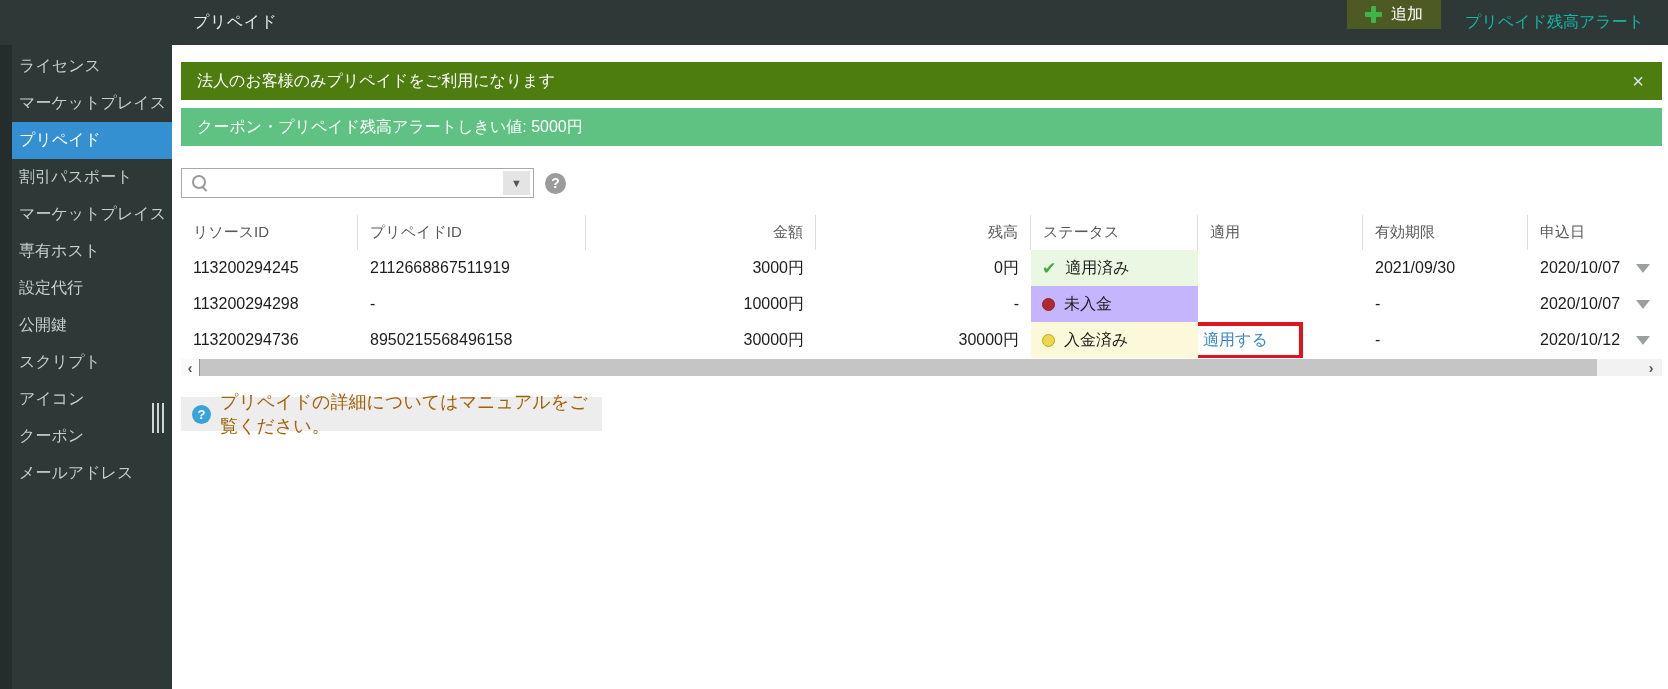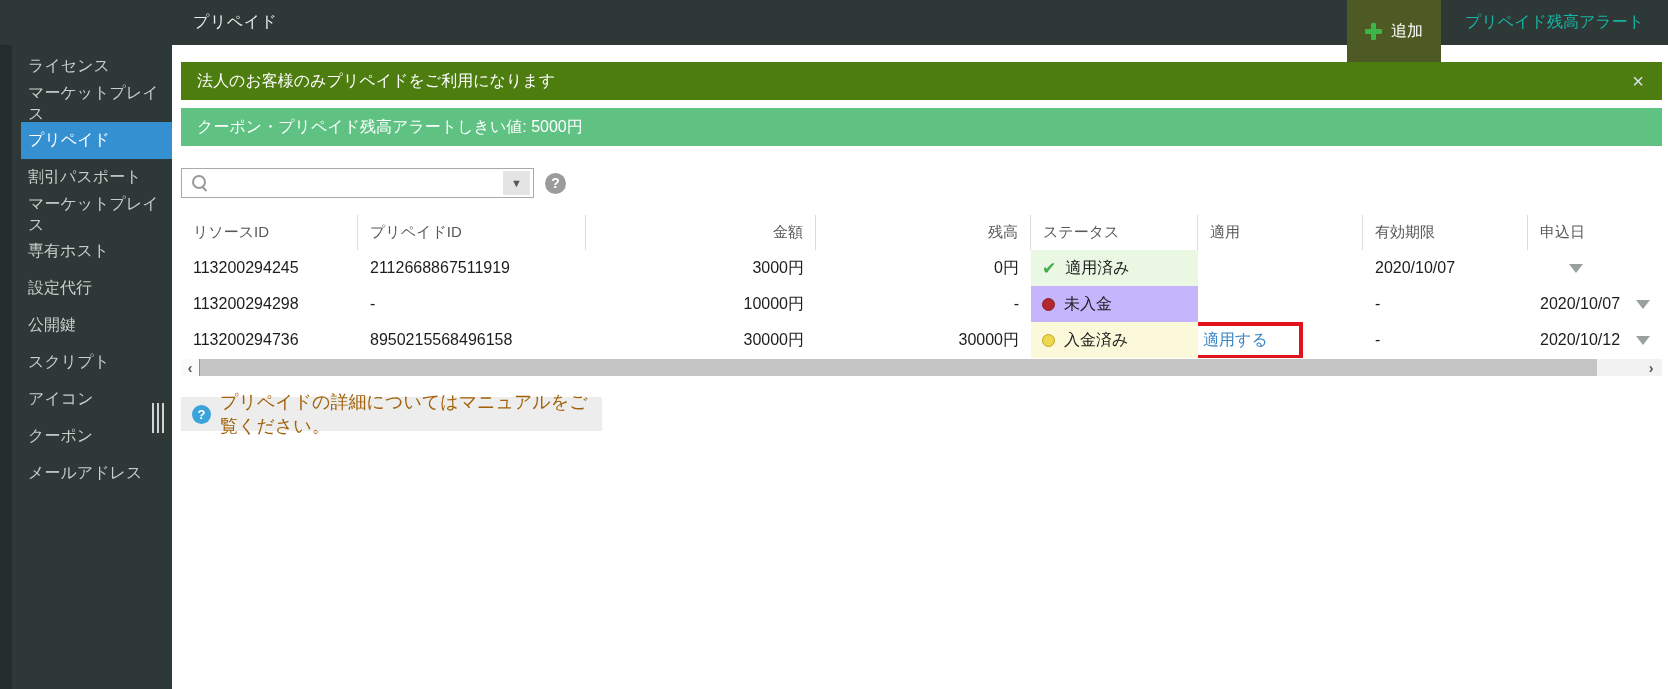--- a/index.html
+++ b/index.html
@@ -14,21 +14,21 @@
   
   .topbar {
     position: absolute; top: 0; left: 0; width: 1668px; height: 45px;
     background: #2e3836; display: flex; align-items: center;
   }
   .topbar-title {
     margin-left: 193px; color: #e9edeb; font-size: 16px; letter-spacing: .5px;
   }
   .topbar-right { margin-left: auto; display: flex; height: 45px; }
   .add-button {
-    background: #4e5a24; height: 62px; display: flex; align-items: center;
+    background: #4e5a24; height: 29px; display: flex; align-items: center;
     padding: 0 18px; gap: 9px; cursor: pointer;
   }
   .plus-icon { position: relative; width: 17px; height: 17px; }
   .plus-icon::before {
     content: ""; position: absolute; left: 6px; top: 0; width: 5px; height: 17px;
     background: #3eb549; border-radius: 1px;
   }
   .plus-icon::after {
     content: ""; position: absolute; left: 0; top: 6px; width: 17px; height: 5px;
     background: #3eb549; border-radius: 1px;
@@ -43,21 +43,21 @@
   .sidebar {
     position: absolute; top: 45px; left: 0; width: 172px; height: 644px;
     background: #2e3836;
   }
   .sidebar-strip {
     position: absolute; top: 0; left: 0; width: 12px; height: 100%;
     background: #242d2b;
   }
   .sidebar-nav { position: relative; padding-top: 3px; }
   .sidebar-item {
-    margin-left: 21px; height: 37px; display: flex; align-items: center;
+    margin-left: 12px; height: 37px; display: flex; align-items: center;
     padding-left: 7px; color: #c8cecc; font-size: 16px; cursor: pointer;
   }
   .sidebar-item.selected { background: #3590d2; color: #ffffff; }
   .sidebar-grip {
     position: absolute; left: 152px; top: 358px; width: 14px; height: 30px;
     display: flex; gap: 3px; cursor: col-resize;
   }
   .sidebar-grip span { width: 2px; height: 30px; background: #cfd5d3; }
 
   
@@ -243,20 +243,21 @@
   <div class="grid-row tr">
     <div class="td">113200294245</div>
     <div class="td">2112668867511919</div>
     <div class="td right">3000円</div>
     <div class="td right">0円</div>
     <div class="td status status-applied">
       <span class="check-icon">✔</span>
       <span>適用済み</span>
     </div>
     <div class="td"></div>
+    <div class="td">2021/09/30</div>
     <div class="td">2020/10/07</div>
     <div class="td">
       <span class="row-caret"></span>
     </div>
   </div>
 
   <div class="grid-row tr">
     <div class="td">113200294298</div>
     <div class="td">-</div>
     <div class="td right">10000円</div>

